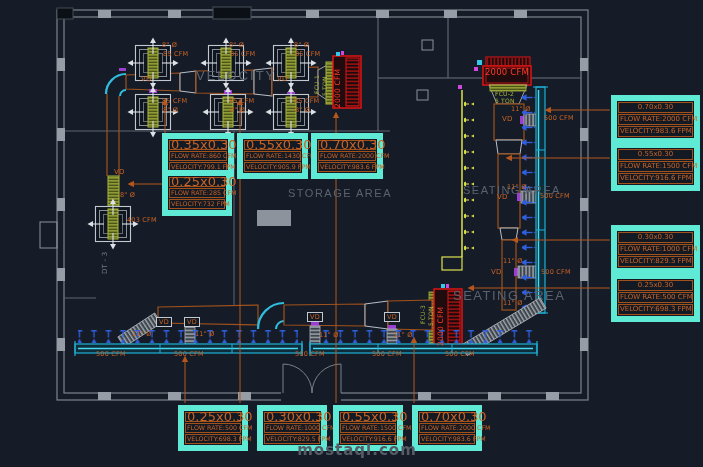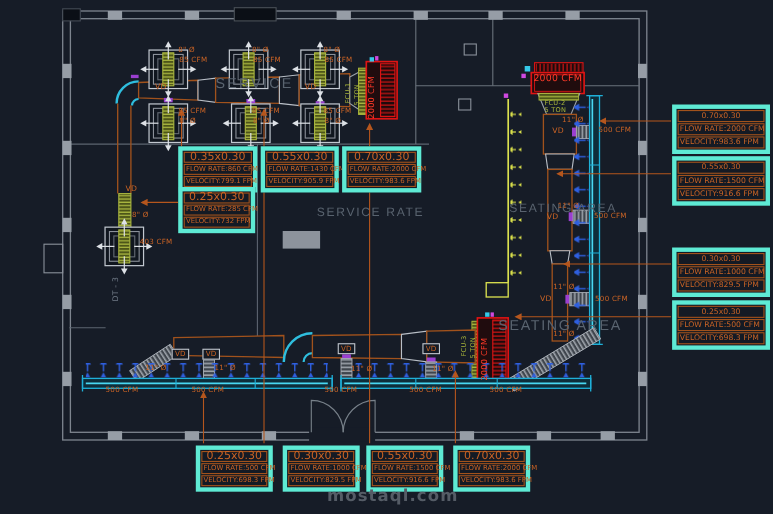--- a/index.html
+++ b/index.html
@@ -8,24 +8,24 @@
   #draw{position:absolute;left:0;top:0;}
   .lb{position:absolute;font-size:6.5px;line-height:8px;color:#c96325;white-space:nowrap;letter-spacing:.2px;}
   .lb7{font-size:7px;}
   .lbx{border:1px solid #c2c8d0;background:#141a24;padding:0 2px;font-size:6.5px;}
   .rm{position:absolute;color:#59636f;letter-spacing:1.5px;white-space:nowrap;font-family:"Liberation Sans",sans-serif;}
   .vt{writing-mode:vertical-rl;transform:rotate(180deg);}
   .red{color:#ff3a28;font-weight:normal;}
   .grn{color:#a8b43a;}
   .gry{color:#707a86;}
   .co{position:absolute;display:flex;flex-direction:column;gap:1px;background:#141a24;
-      border:4px solid #5eead4;padding:1px;box-sizing:border-box;z-index:5;}
+      border:6px solid #5eead4;padding:1px;box-sizing:border-box;z-index:5;}
   .co>div{border:1px solid #a1521c;color:#c96325;font-size:6.3px;line-height:8px;
           padding:0 1px;white-space:nowrap;text-align:left;}
-  .co>div:first-child{text-align:center;font-size:10px;}
+  .co>div:first-child{text-align:center;font-size:13px;}
   .co.w>div{font-size:7px;line-height:9px;}
   .wm{position:absolute;color:#555c66;text-align:center;font-weight:bold;z-index:6;}
 </style>
 </head>
 <body>
 
 <div id="stage">
 
 <svg id="draw" width="703" height="467" viewBox="0 0 703 467">
   <defs>
@@ -256,22 +256,22 @@
     <path d="M185,403 V357" marker-end="url(#ar)"></path>
     <path d="M414,403 V338" marker-end="url(#ar)"></path>
     <path d="M162,184 H129" marker-end="url(#ar)"></path>
     <path d="M610,110 H546" marker-end="url(#ar)"></path>
     <path d="M610,158 H507" marker-end="url(#ar)"></path>
     <path d="M610,240 H513" marker-end="url(#ar)"></path>
     <path d="M610,288 H469" marker-end="url(#ar)"></path>
   </g>
 </svg>
 
-<div class="rm" style="left:196px;top:68px;font-size:13px;letter-spacing:2px">SERVICE</div>
-<div class="rm" style="left:288px;top:187px;font-size:11px">SERVICE RATE</div>
+<div class="rm" style="left:196px;top:68px;font-size:13px;letter-spacing:2px">VELOCITY</div>
+<div class="rm" style="left:288px;top:187px;font-size:11px">STORAGE AREA</div>
 <div class="rm" style="left:463px;top:184px;font-size:11px">SEATING AREA</div>
 <div class="rm" style="left:453px;top:288px;font-size:13px">SEATING AREA</div>
 
 <div class="lb lb7" style="left:141px;top:75px">VD</div>
 <div class="lb lb7" style="left:277px;top:75px">VD</div>
 <div class="lb lb7" style="left:114px;top:168px">VD</div>
 <div class="lb lb7" style="left:502px;top:115px">VD</div>
 <div class="lb lb7" style="left:497px;top:193px">VD</div>
 <div class="lb lb7" style="left:491px;top:268px">VD</div>
 <div class="lb lbx" style="left:156px;top:317px">VD</div>

